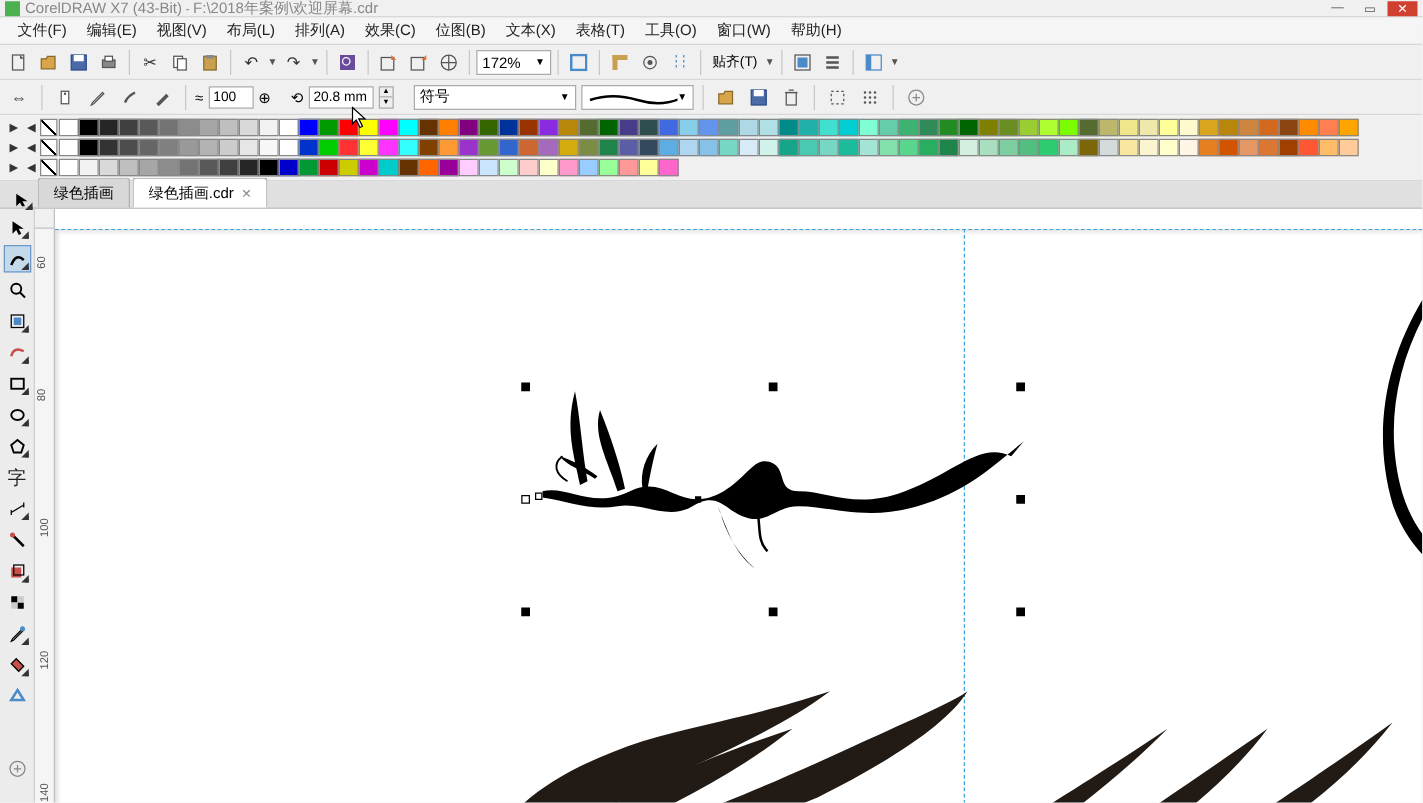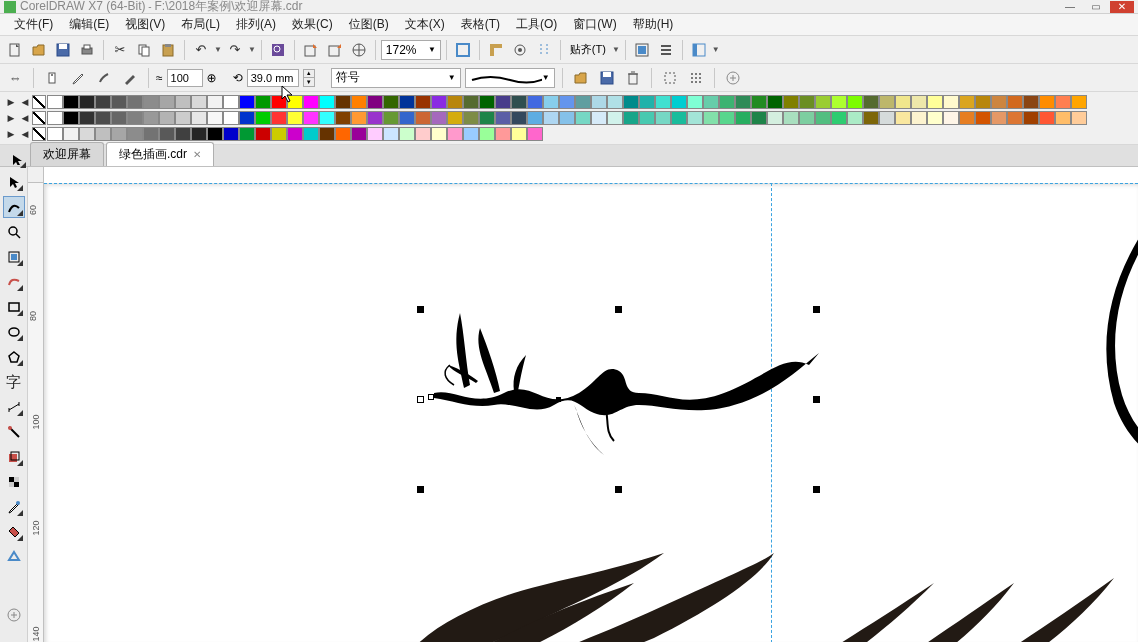--- a/index.html
+++ b/index.html
@@ -81,21 +81,21 @@
 .artwork { position: absolute; }
 .cursor { position: absolute; font-size: 14px; color: #000; }
 
 svg { display: block; }
 </style>
 </head>
 <body>
 
 <div class="titlebar">
   <div class="app-icon"></div>
-  <span class="title-text"><span>CorelDRAW X7 (64-Bit)</span> - <span>F:\2018年案例\欢迎屏幕.cdr</span></span>
+  <span class="title-text"><span>CorelDRAW X7 (43-Bit)</span> - <span>F:\2018年案例\欢迎屏幕.cdr</span></span>
   <div class="win-btns">
     <div class="win-btn other">—</div>
     <div class="win-btn other">▭</div>
     <div class="win-btn close">✕</div>
   </div>
 </div>
 
 <div class="menubar">
   <div class="menu-item">文件(F)</div>
   <div class="menu-item">编辑(E)</div>
@@ -265,21 +265,21 @@
       <svg width="14" height="14">
         <path d="M2 12 L10 4 L12 6 L4 14 Z" fill="#555"></path>
       </svg>
     </div>
   <div class="tb-sep"></div>
   <span>≈</span>
   <div class="prop-input num">100</div>
   <span>⊕</span>
   <div style="width:8px"></div>
   <span>⟲</span>
-  <div class="prop-input mm">39.0 mm</div>
+  <div class="prop-input mm">20.8 mm</div>
   <div class="spinner">
       <div>▲</div>
       <div>▼</div>
     </div>
   <div style="width:8px"></div>
   <div class="prop-select font">
       <span>符号</span>
       <span class="arrow">▼</span>
     </div>
   <div class="prop-select preset">
@@ -519,21 +519,21 @@
   </div>
 </div>
 
 <div class="doctabs">
   <div style="position:absolute;left:6px;top:3px;" class="tb-btn tool-corner">
       <svg width="12" height="12">
         <path d="M2 2 L2 12 L5 9 L7 13 L9 12 L7 8 L11 8 Z" fill="#000"></path>
       </svg>
     </div>
   <div class="doctab">
-      <span>欢迎屏幕</span>
+      <span>绿色插画</span>
     </div>
   <div class="doctab active">
       <span>绿色插画.cdr</span>
       <span class="close-x">✕</span>
     </div>
 </div>
 
 <div class="workspace">
 
   <div class="toolbox">

